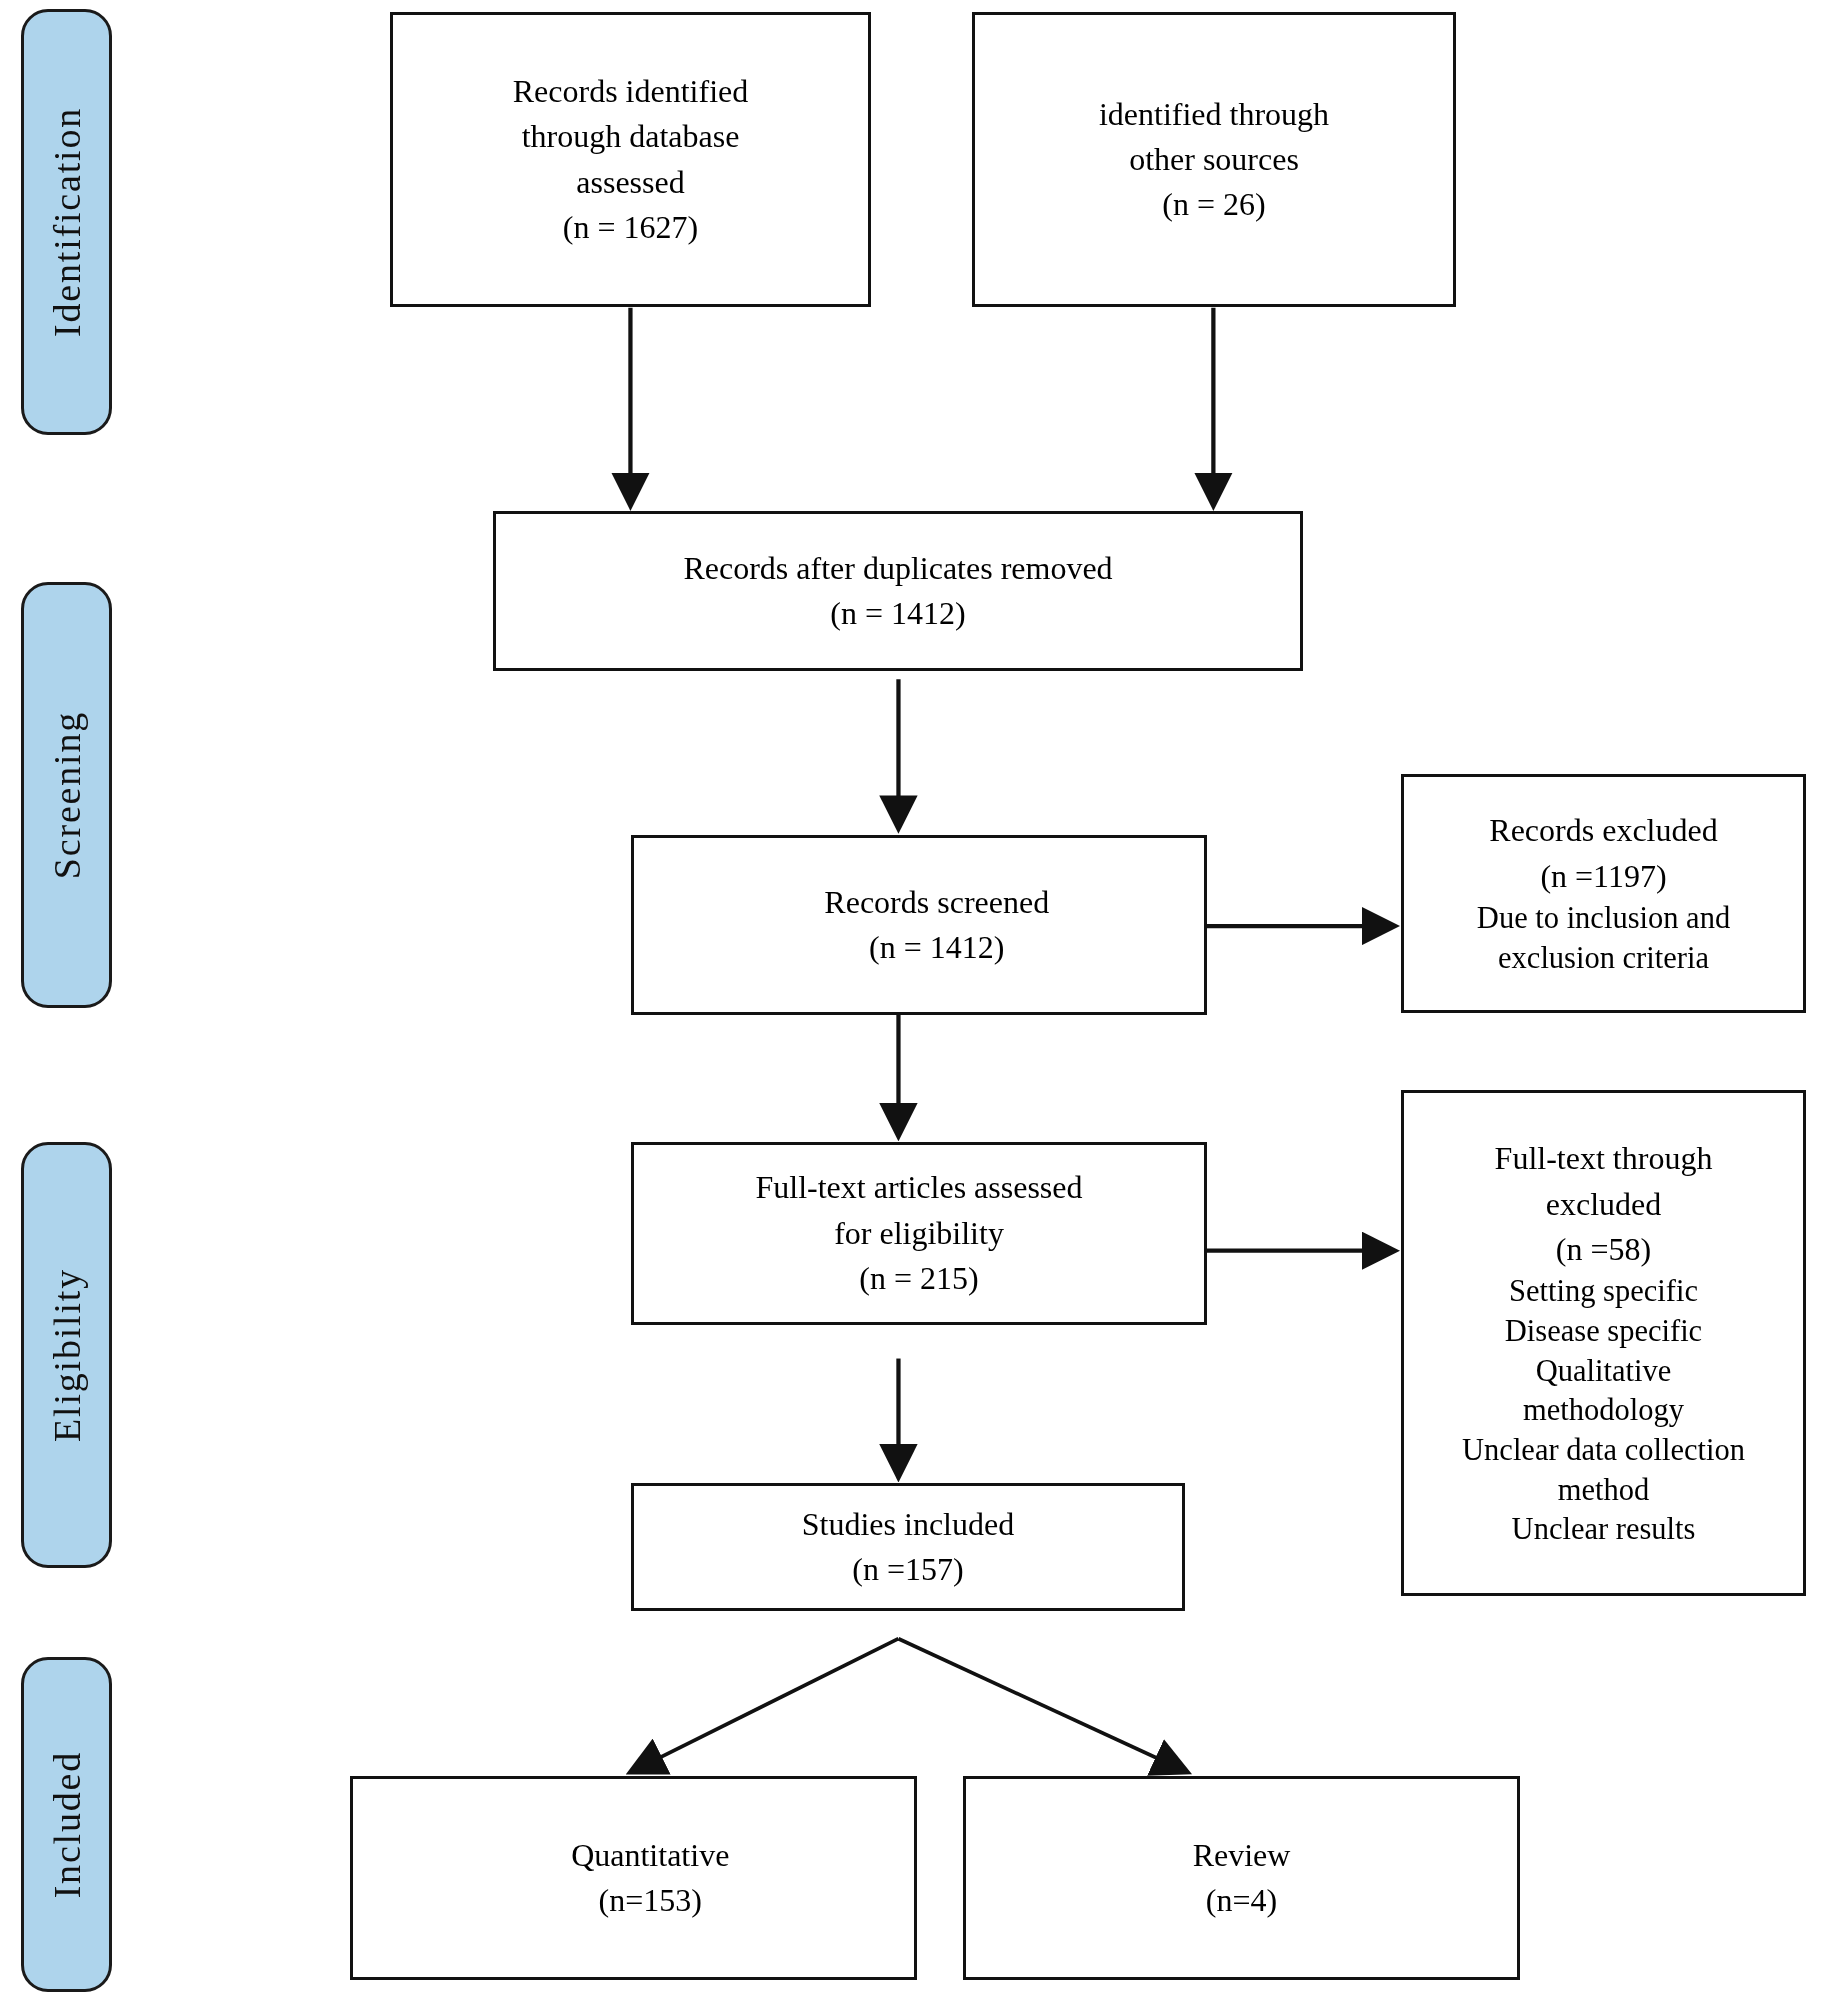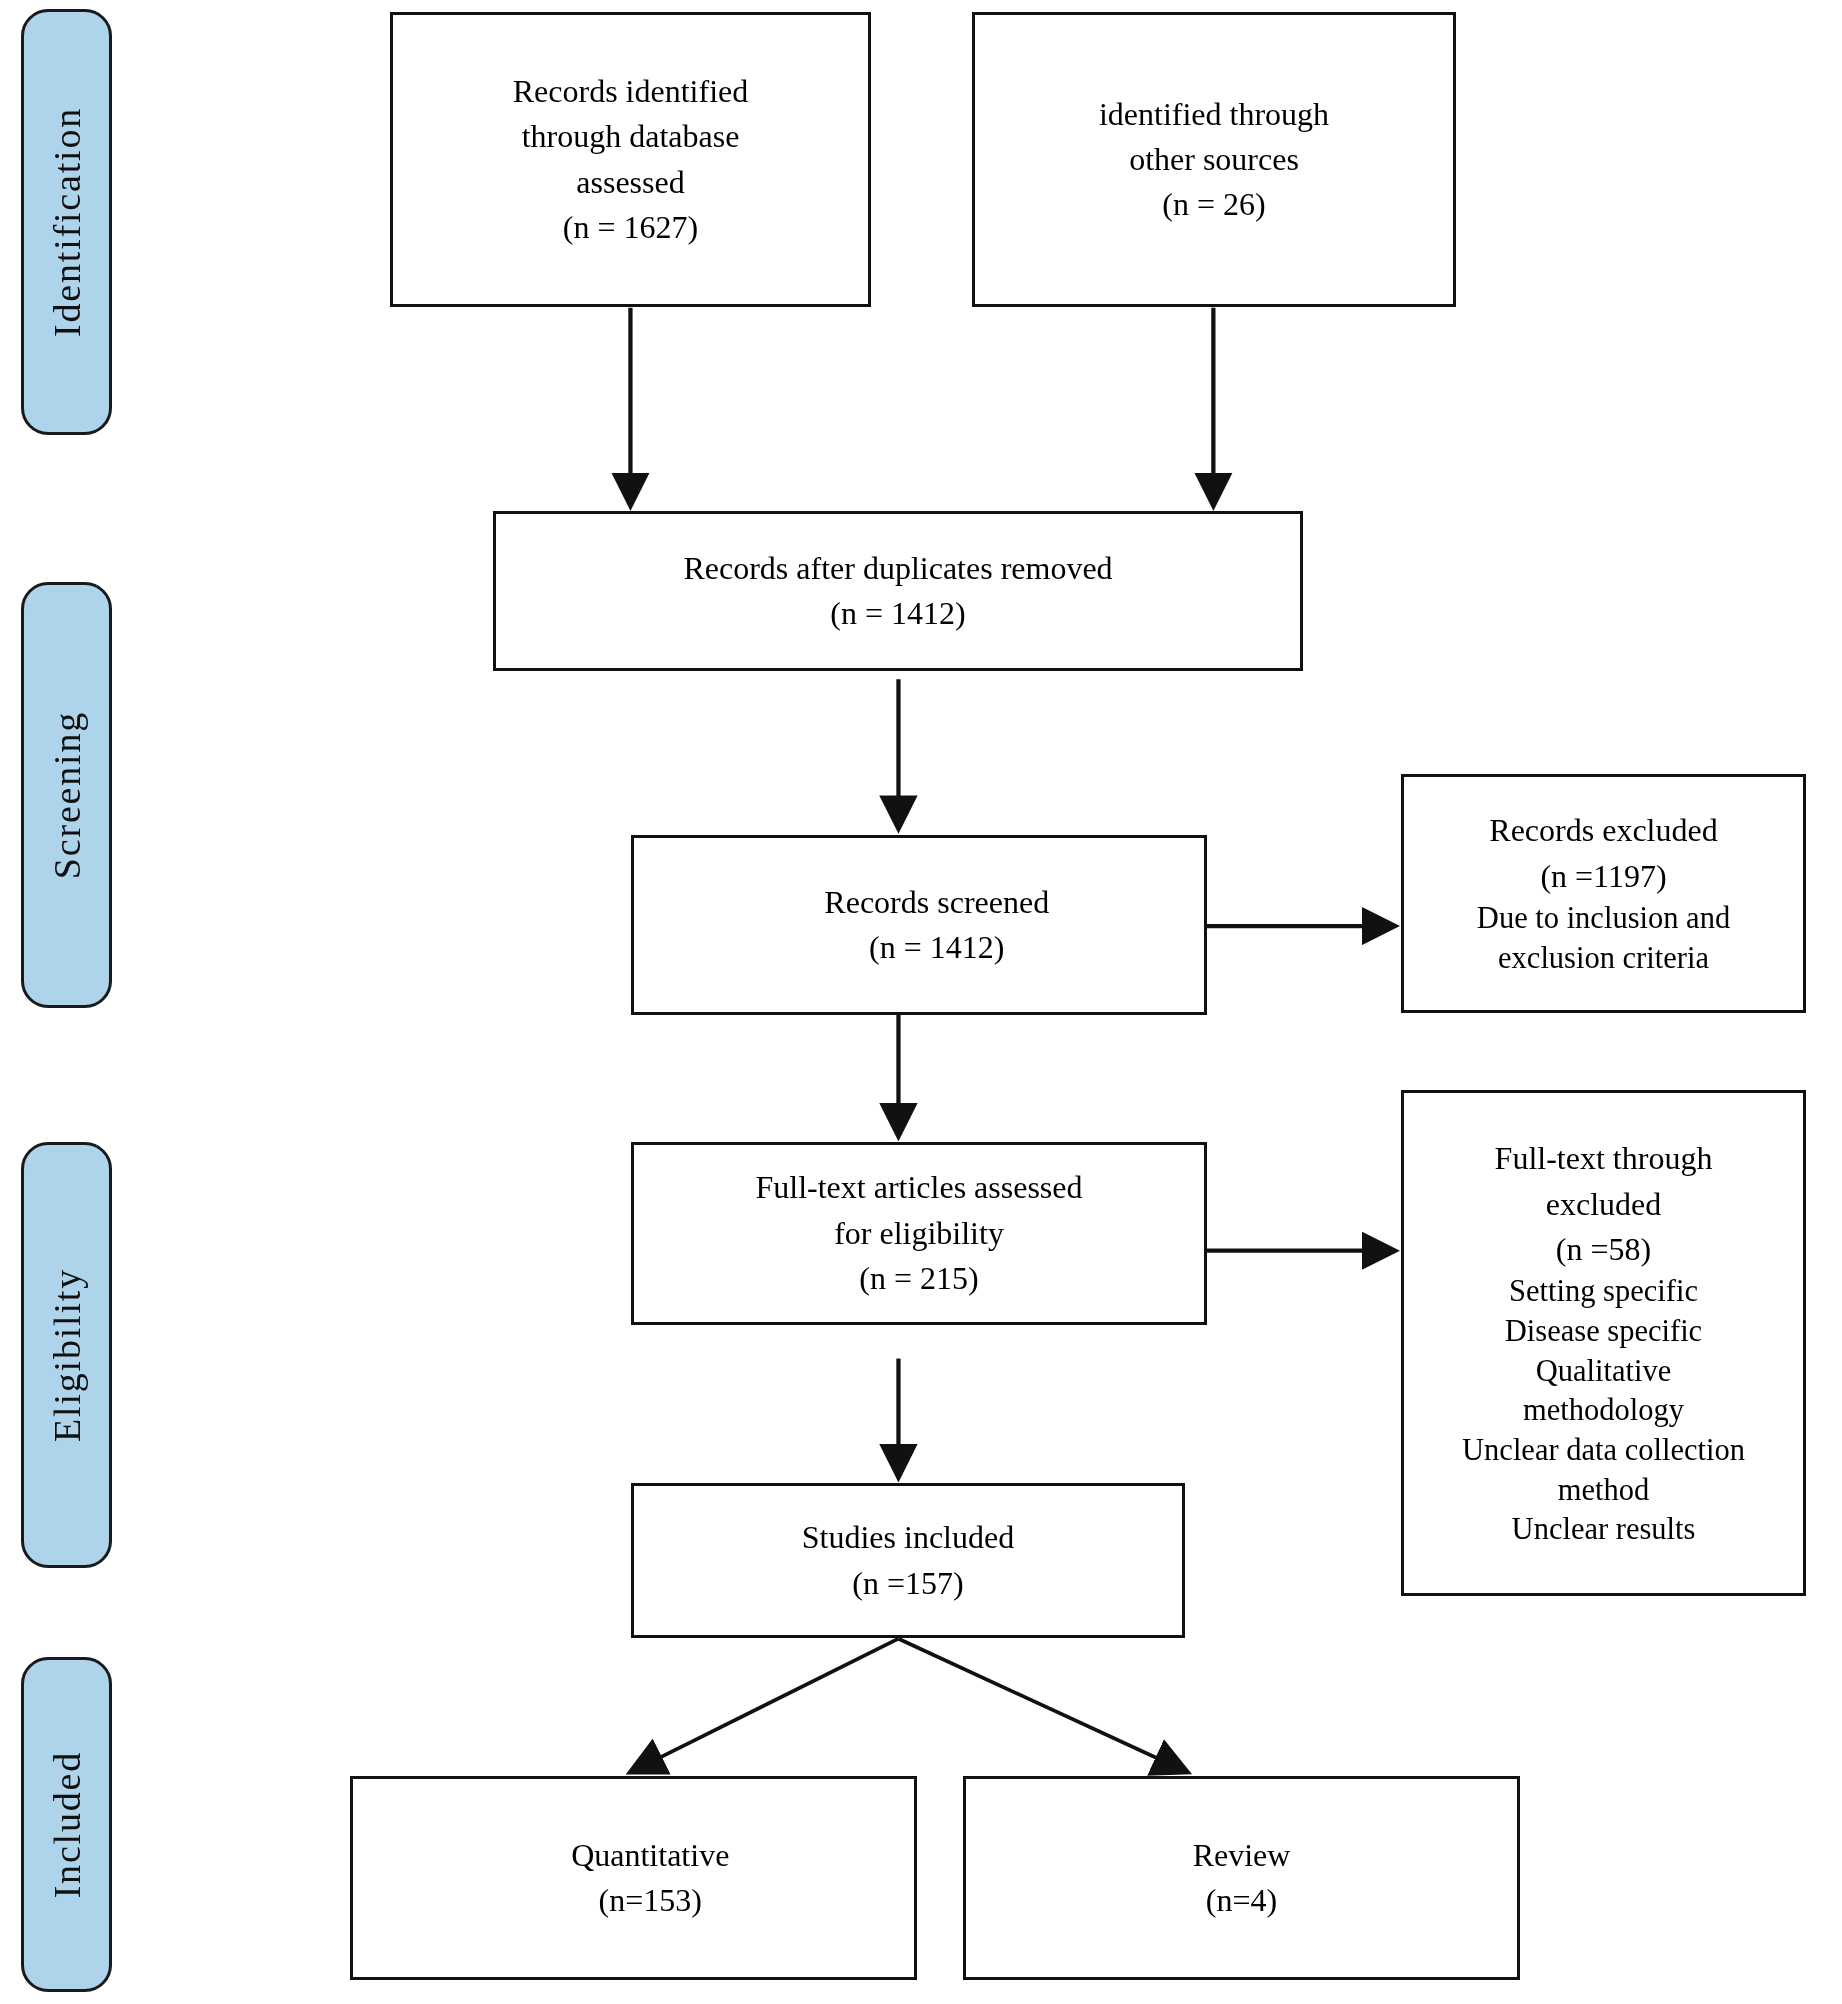--- a/index.html
+++ b/index.html
@@ -164,21 +164,21 @@
     <span class="line">(n =58)</span>
     <span class="line small">Setting specific</span>
     <span class="line small">Disease specific</span>
     <span class="line small">Qualitative</span>
     <span class="line small">methodology</span>
     <span class="line small">Unclear data collection</span>
     <span class="line small">method</span>
     <span class="line small">Unclear results</span>
   </div>
 
-  <div class="flow-box" style="left:631px; top:1483px; width:554px; height:155px;">
+  <div class="flow-box" style="left:631px; top:1483px; width:554px; height:128px;">
     <span class="line">Studies included</span>
     <span class="line">(n =157)</span>
   </div>
 
   <div class="flow-box" style="left:350px; top:1776px; width:567px; height:204px;padding-left:42px;">
     <span class="line">Quantitative</span>
     <span class="line">(n=153)</span>
   </div>
 
   <div class="flow-box" style="left:963px; top:1776px; width:557px; height:204px;">

